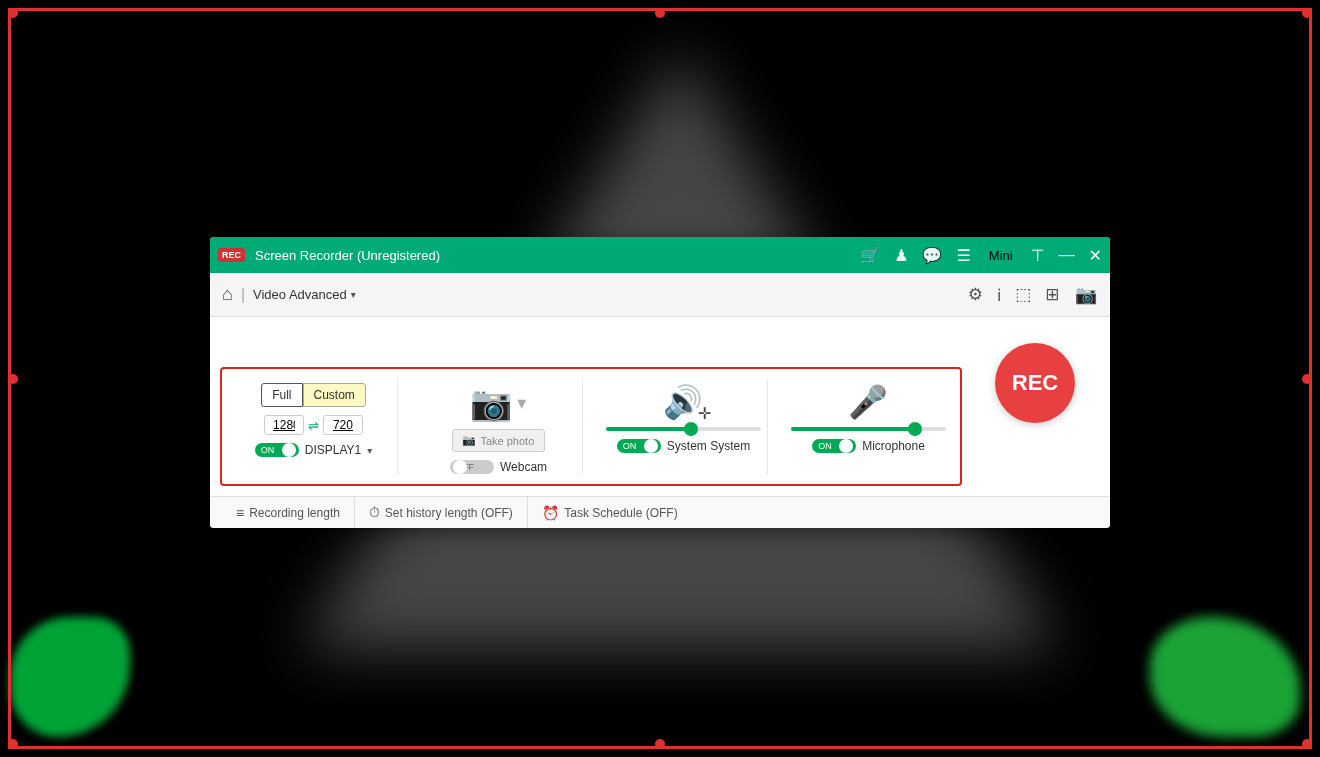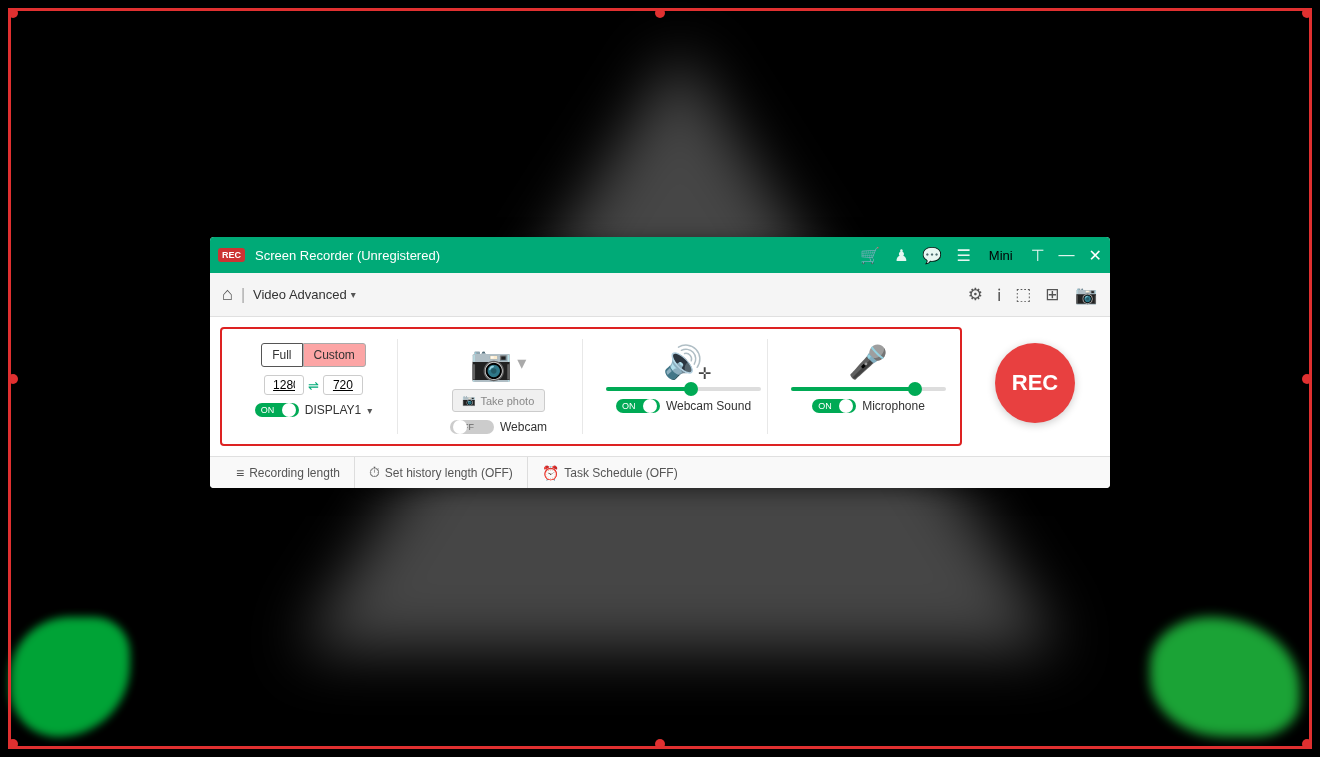--- a/index.html
+++ b/index.html
@@ -182,20 +182,21 @@
 
     
     .controls-area {
       border: 2px solid #dd2222;
       border-radius: 4px;
       display: flex;
       flex: 1;
       padding: 10px 8px;
       gap: 17px;
       margin-right: 8px;
+      margin-top: 40px;
     }
 
     
     .ctrl-section {
       flex: 1;
       display: flex;
       flex-direction: column;
       align-items: center;
       padding: 0 6px;
       border-right: 1px solid #e8e8e8;
@@ -206,21 +207,21 @@
 
     
     .screen-buttons {
       display: flex;
       gap: 0;
       margin-bottom: 8px;
       margin-top: 4px;
     }
     .screen-btn {
       border: 1.5px solid #aaa;
-      background: #fca5a5;
+      background: #fef9c3;
       padding: 4px 10px;
       font-size: 12px;
       cursor: pointer;
       color: #333;
     }
     .screen-btn.active {
       background: #fff;
       border-color: #555;
     }
     .screen-btn:first-child { border-radius: 3px 0 0 3px; }
@@ -515,21 +516,21 @@
           <div class="slider-track">
             <div class="slider-fill" style="width:55%;"></div>
             <div class="slider-thumb" style="left:55%;"></div>
           </div>
         </div>
         <div class="toggle-row">
           <div class="toggle">
             <span class="toggle-label-on">ON</span>
             <div class="toggle-knob"></div>
           </div>
-          <span>Webcam Sound</span>
+          <span>System System</span>
         </div>
       </div>
 
       <div class="ctrl-section" style="border-right:none;">
         <span style="font-size:32px;color:#00aa77;margin-bottom:6px;margin-top:4px;">🎤</span>
         <div class="slider-container">
           <div class="slider-track">
             <div class="slider-fill" style="width:80%;"></div>
             <div class="slider-thumb" style="left:80%;"></div>
           </div>

